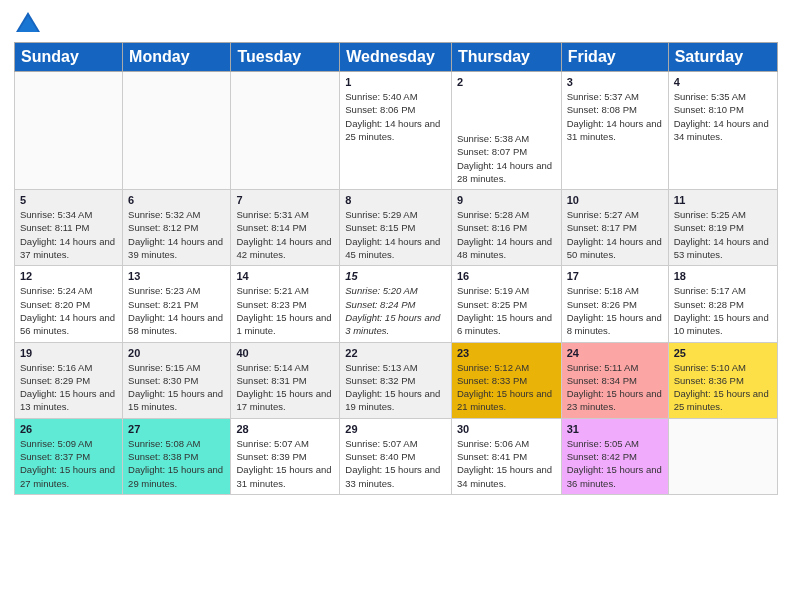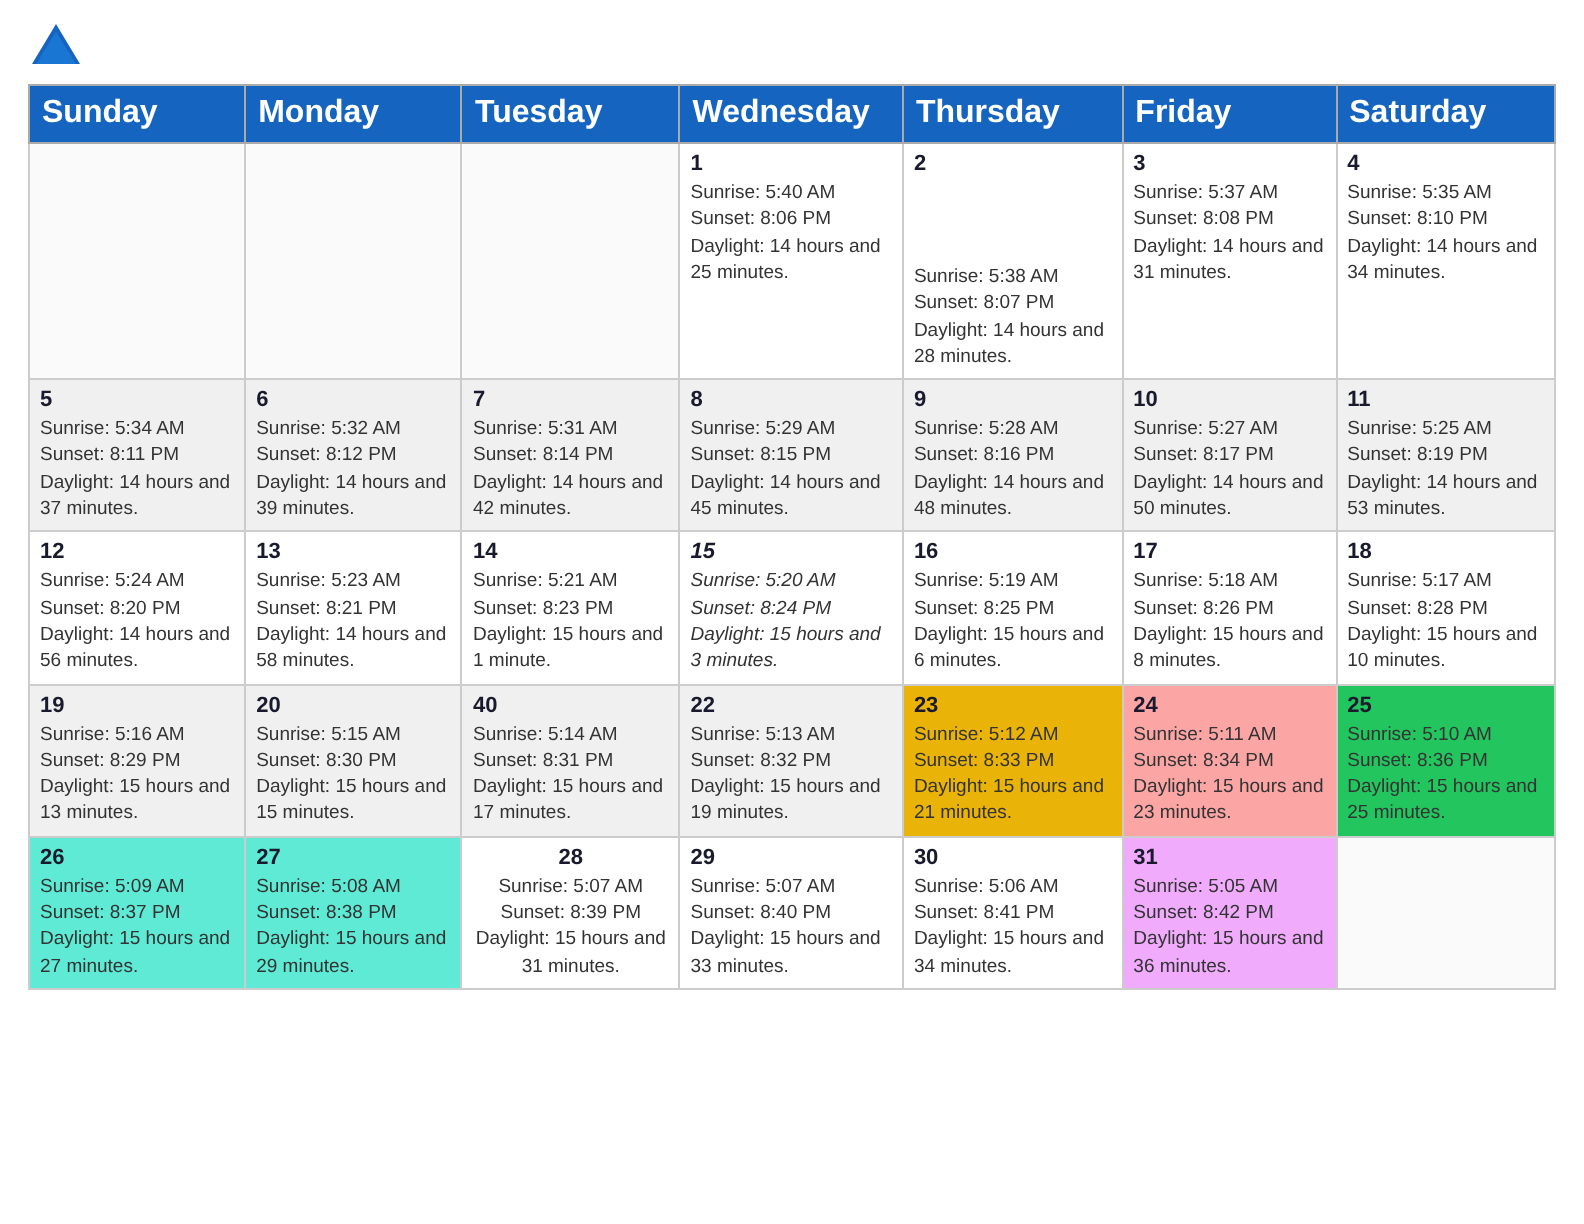--- a/index.html
+++ b/index.html
@@ -287,41 +287,41 @@
             <div class="day-info" style="white-space: pre-line;">Sunrise: 5:12 AM
 Sunset: 8:33 PM
 Daylight: 15 hours and 21 minutes.</div>
           </td>
           <td style="background: #fca5a5;">
             <div class="day-number">24</div>
             <div class="day-info" style="white-space: pre-line;">Sunrise: 5:11 AM
 Sunset: 8:34 PM
 Daylight: 15 hours and 23 minutes.</div>
           </td>
-          <td style="background: #22c55e;">
+          <td style="background: #fde047;">
             <div class="day-number">25</div>
             <div class="day-info" style="white-space: pre-line;">Sunrise: 5:10 AM
 Sunset: 8:36 PM
 Daylight: 15 hours and 25 minutes.</div>
           </td>
         </tr>
         <tr>
           <td style="background: #5eead4;">
             <div class="day-number">26</div>
             <div class="day-info" style="white-space: pre-line;">Sunrise: 5:09 AM
 Sunset: 8:37 PM
 Daylight: 15 hours and 27 minutes.</div>
           </td>
           <td style="background: #5eead4;">
             <div class="day-number">27</div>
             <div class="day-info" style="white-space: pre-line;">Sunrise: 5:08 AM
 Sunset: 8:38 PM
 Daylight: 15 hours and 29 minutes.</div>
           </td>
-          <td style="background: rgb(255, 255, 255); text-align: center;">
+          <td style="background: rgb(255, 255, 255);">
             <div class="day-number">28</div>
             <div class="day-info" style="white-space: pre-line;">Sunrise: 5:07 AM
 Sunset: 8:39 PM
 Daylight: 15 hours and 31 minutes.</div>
           </td>
           <td style="background: rgb(255, 255, 255);">
             <div class="day-number">29</div>
             <div class="day-info" style="white-space: pre-line;">Sunrise: 5:07 AM
 Sunset: 8:40 PM
 Daylight: 15 hours and 33 minutes.</div>

